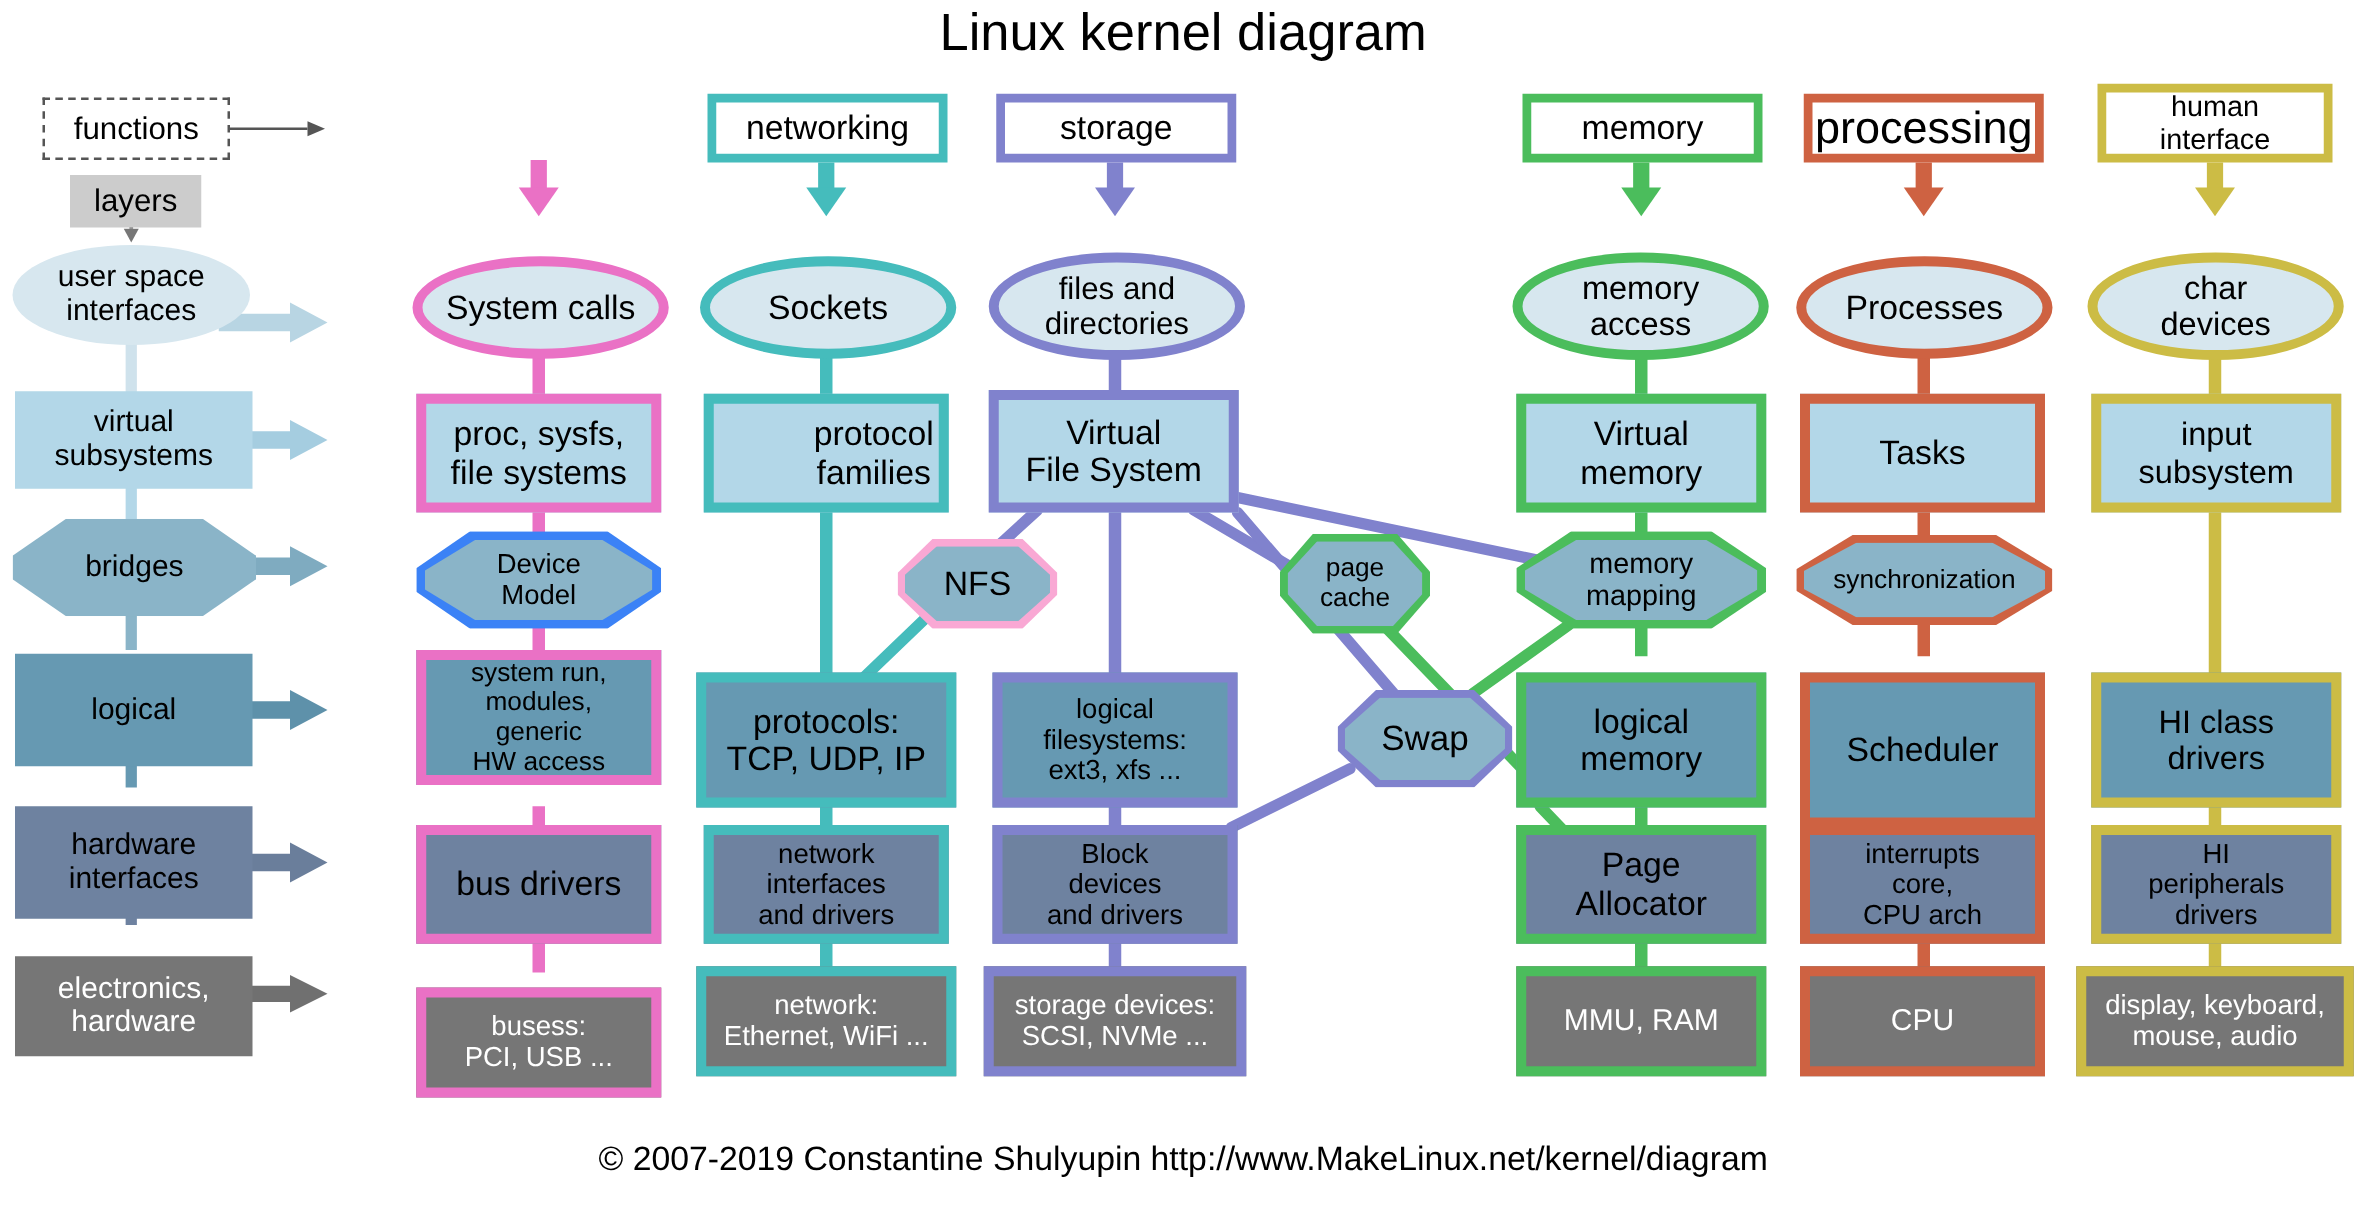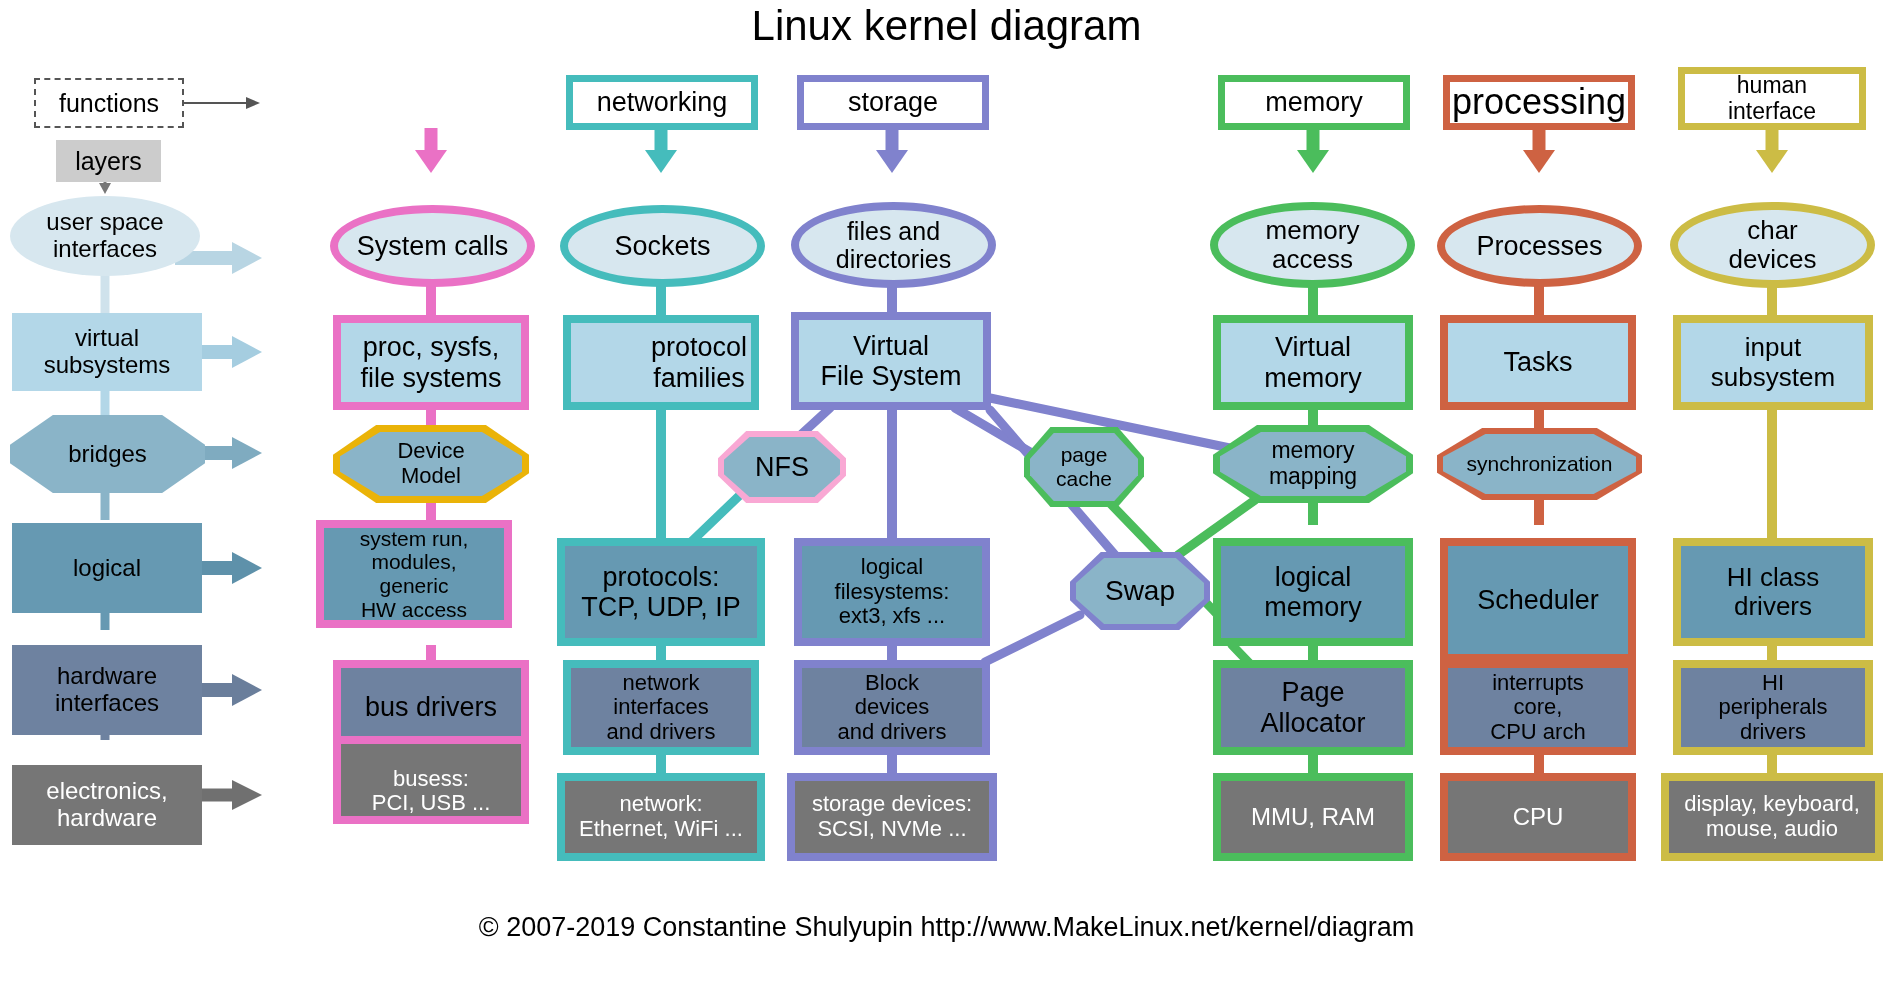--- a/index.html
+++ b/index.html
@@ -227,36 +227,36 @@
   </div>
 
   <div class="node ellipse lyr-user" style="left:330px;top:205px;width:205px;height:82px;border-width:8px;border-color:#ea71c5;font-size:27px;">
     <span style="white-space:pre-line">System calls</span>
   </div>
   <div class="node rect lyr-virt" style="left:333px;top:315px;width:196px;height:95px;border-width:8px;border-color:#ea71c5;font-size:27px;">
     <span style="white-space:pre-line">proc, sysfs,
 file systems</span>
   </div>
   <div class="node lyr-brdg oct-shape" style="left:333px;top:425px;width:196px;height:78px;font-size:22px;outline:0;
-              box-shadow:none;border:0;background:#eab308;">
+              box-shadow:none;border:0;background:#3b82f6;">
     <div class="node lyr-brdg oct-shape" style="left:7px;top:7px;width:182px;height:64px;border:0;font-size:22px;">
       <span style="white-space:pre-line">Device
 Model</span>
     </div>
   </div>
-  <div class="node rect lyr-logi" style="left:316px;top:520px;width:196px;height:108px;border-width:8px;border-color:#ea71c5;font-size:21px;justify-content:center;">
+  <div class="node rect lyr-logi" style="left:333px;top:520px;width:196px;height:108px;border-width:8px;border-color:#ea71c5;font-size:21px;justify-content:center;">
     <span style="white-space:pre-line">system run,
 modules,
 generic
 HW access</span>
   </div>
   <div class="node rect lyr-hwif" style="left:333px;top:660px;width:196px;height:95px;border-width:8px;border-color:#ea71c5;font-size:27px;">
     <span style="white-space:pre-line">bus drivers</span>
   </div>
-  <div class="node rect lyr-elec" style="left:333px;top:736px;width:196px;height:88px;border-width:8px;border-color:#ea71c5;font-size:22px;align-items:flex-end;">
+  <div class="node rect lyr-elec" style="left:333px;top:790px;width:196px;height:88px;border-width:8px;border-color:#ea71c5;font-size:22px;">
     <span style="white-space:pre-line">busess:
 PCI, USB ...</span>
   </div>
 
   <div class="node rect white" style="left:566px;top:75px;width:192px;height:55px;border-width:7px;border-color:#45bcbc;font-size:27px;">
     <span style="white-space:pre-line">networking</span>
   </div>
   <div class="node ellipse lyr-user" style="left:560px;top:205px;width:205px;height:82px;border-width:8px;border-color:#45bcbc;font-size:27px;">
     <span style="white-space:pre-line">Sockets</span>
   </div>

